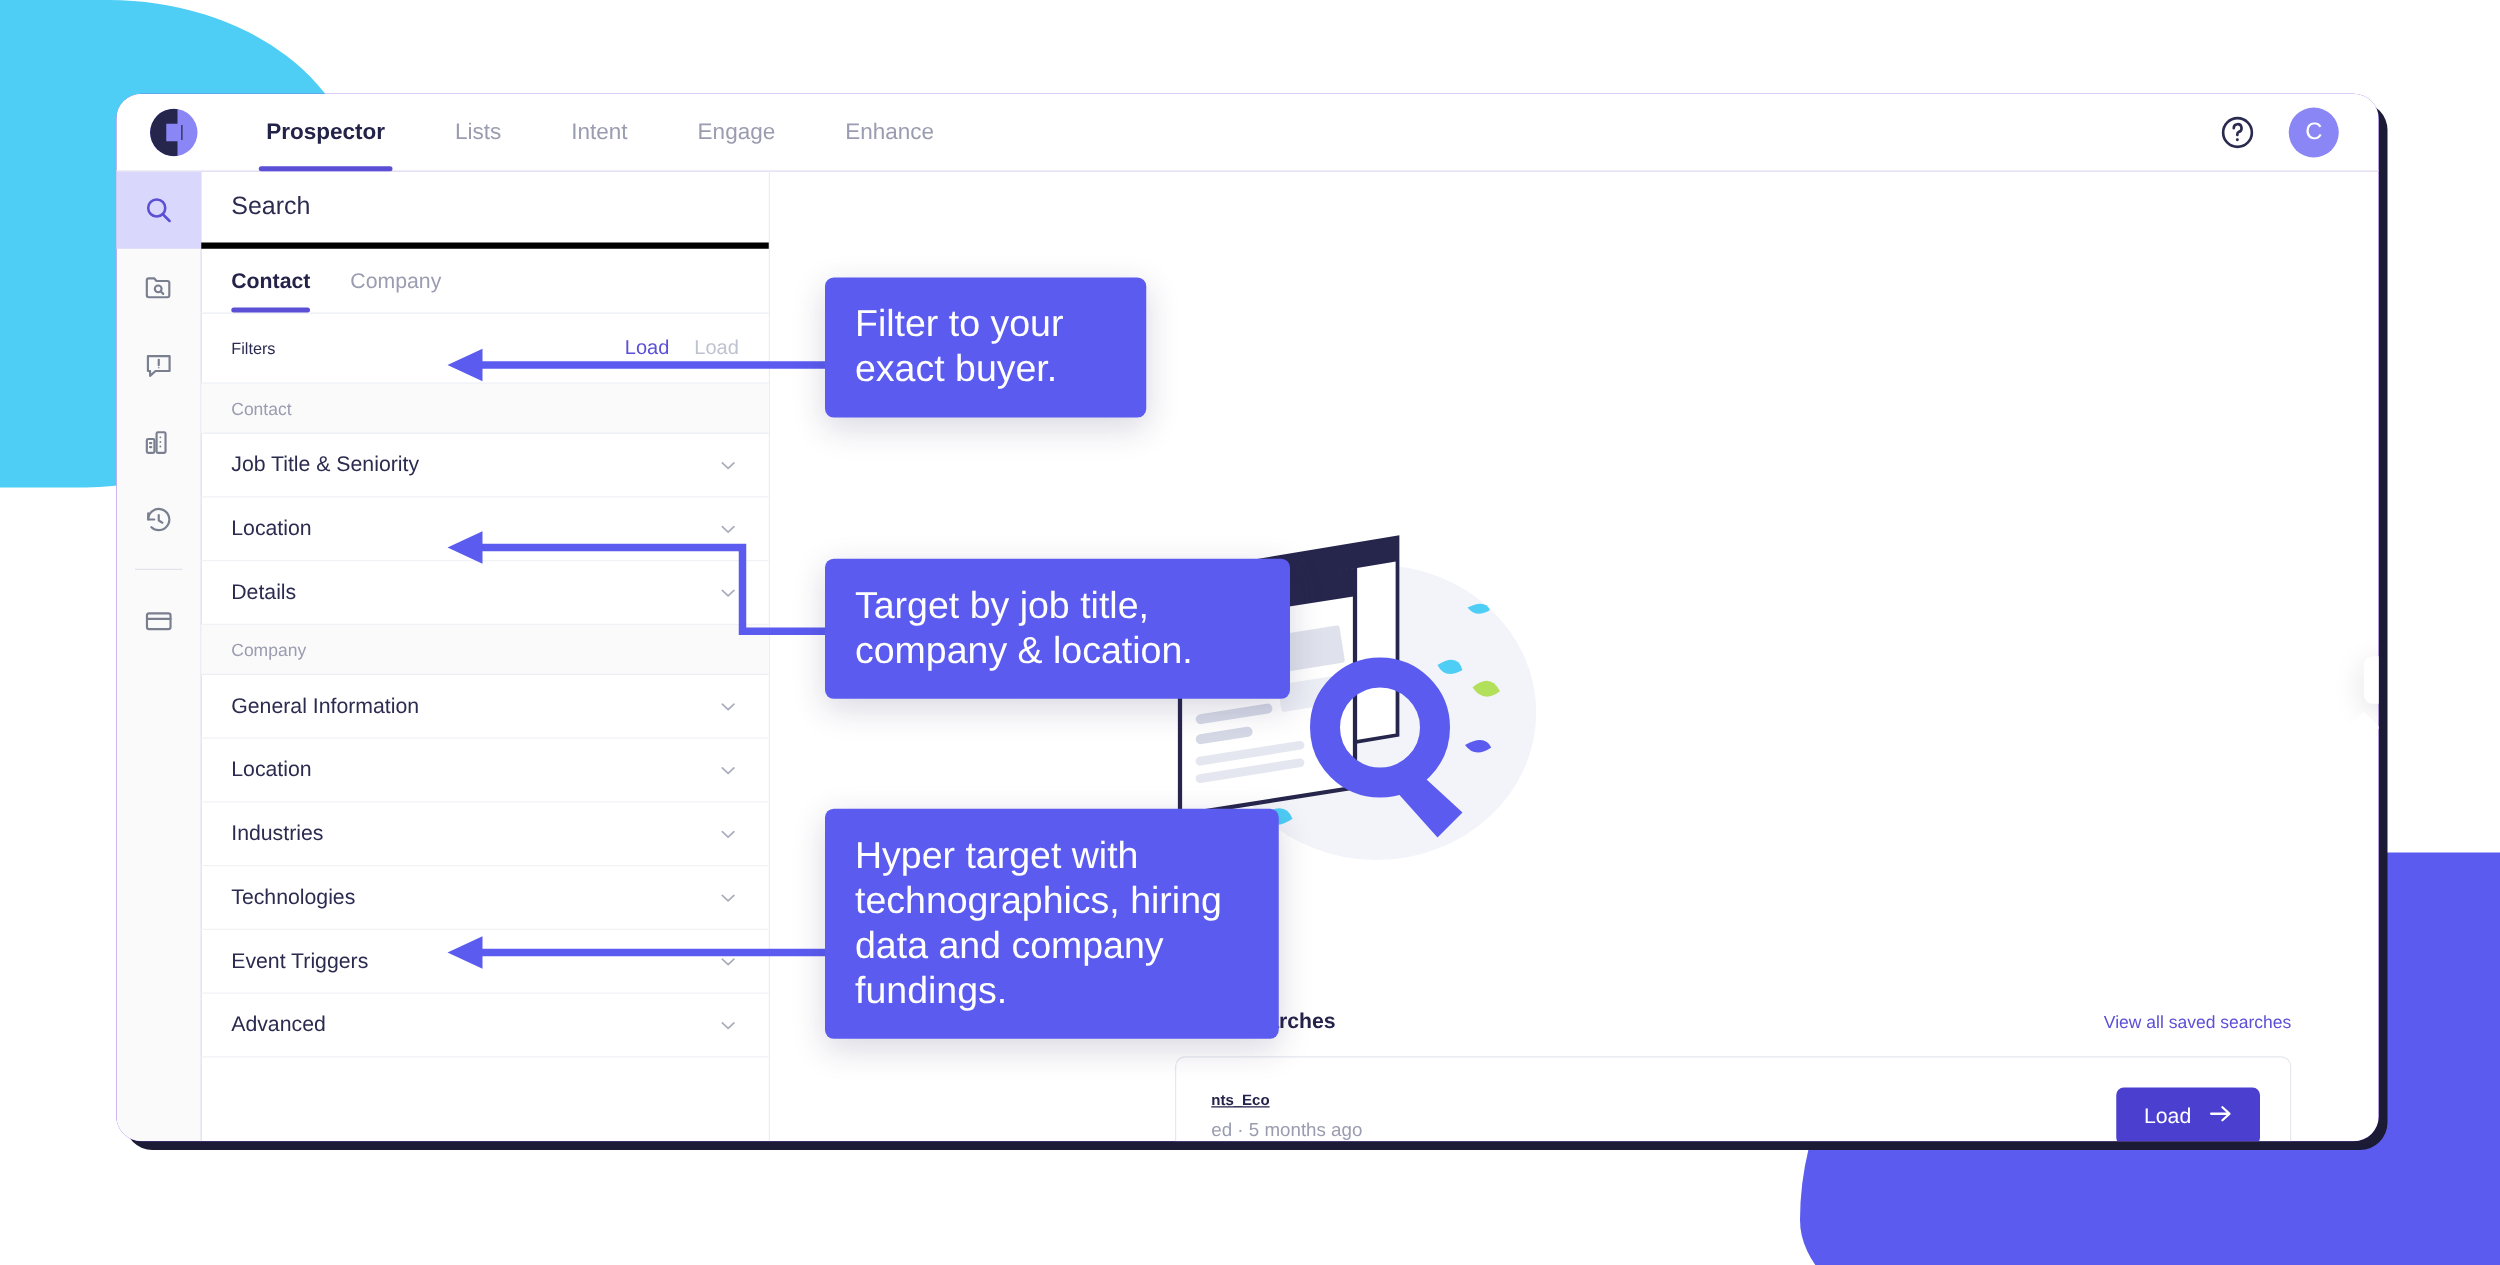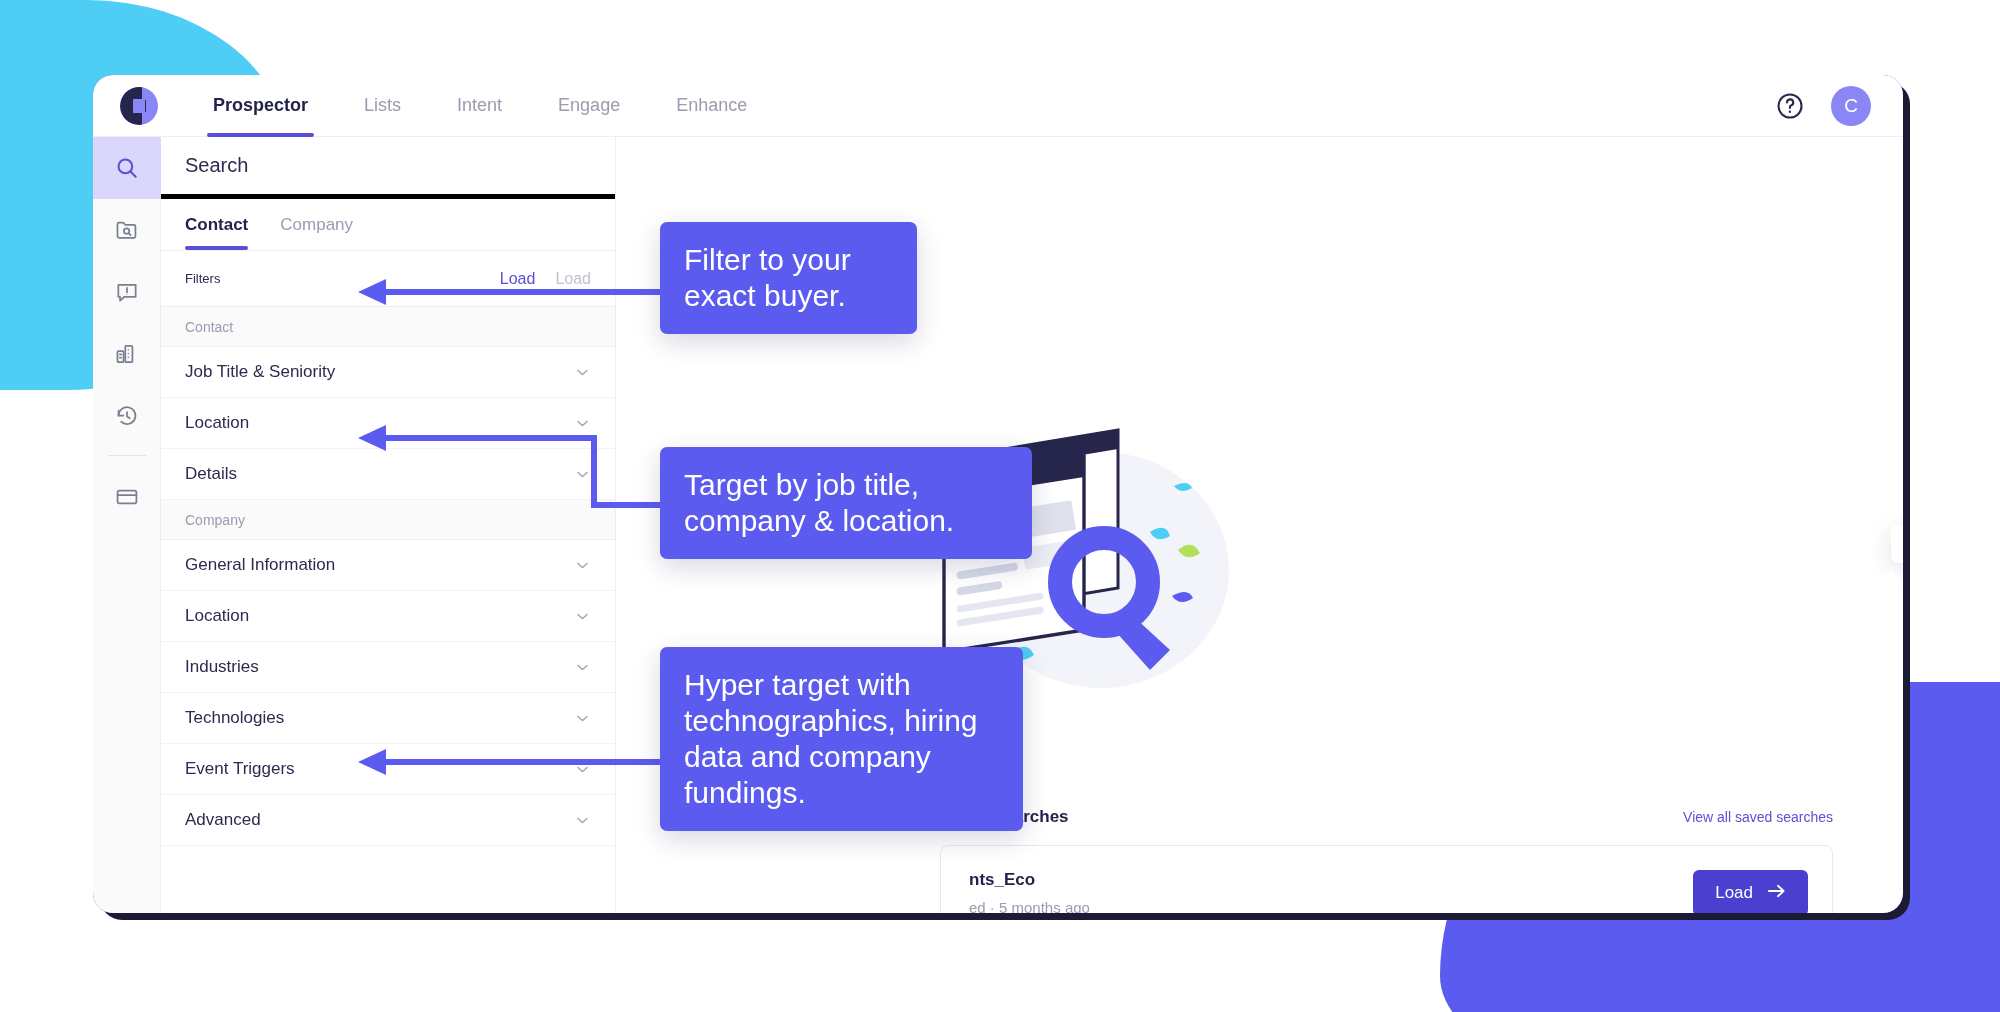--- a/index.html
+++ b/index.html
@@ -174,21 +174,21 @@
   .saved {
     position:absolute; left:324px; top:670px; right:70px;
   }
   .saved-head { display:flex; align-items:center; margin-bottom:18px; }
   .saved-title { font-size:17px; color:#23234a; font-weight:700; }
   .saved-all { margin-left:auto; font-size:14px; color:#5b4fd6; font-weight:400; cursor:pointer; }
   .scard {
     border:1px solid #e6e8ef; border-radius:8px; height:96px; margin-bottom:17px;
     display:flex; align-items:center; padding: 0 24px 0 28px; background:#fff;
   }
-  .scard .sname { font-size:17px; color:#23234a; font-weight:700; }
+  .scard .sname { font-size:12px; color:#23234a; font-weight:700;text-decoration:underline; }
   .scard .smeta { font-size:15px; color:#9a9cb0; margin-top:9px; }
   .loadbtn {
     margin-left:auto; background:#4b3fcf; color:#fff; border:none; border-radius:6px;
     height:46px; padding: 0 22px; font-size:17px; display:flex; align-items:center;
     gap:14px; cursor:pointer; font-family:"Liberation Sans", sans-serif;
   }
 
   
   .callout {
     position:absolute; background:#5b5bf0; color:#fff; border-radius:7px;

